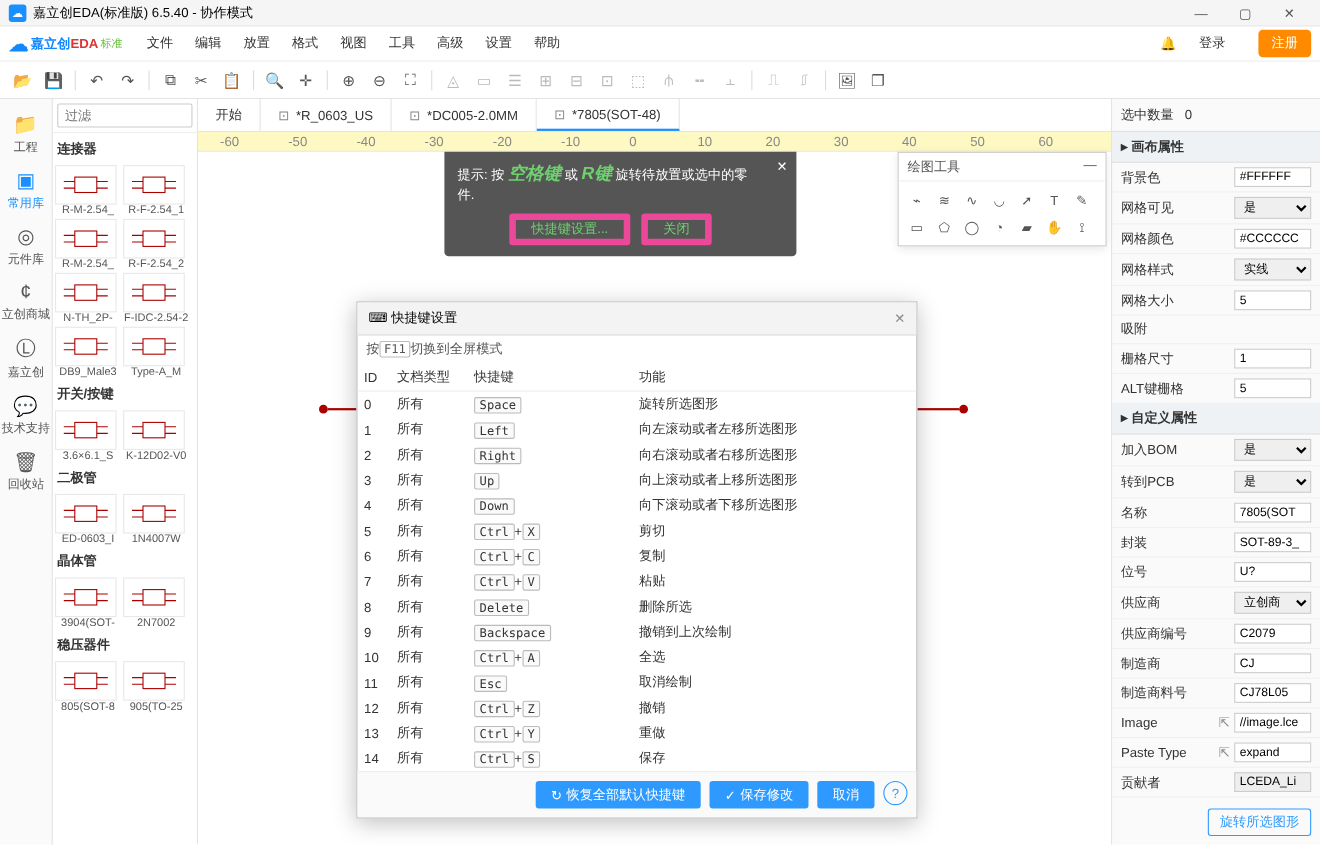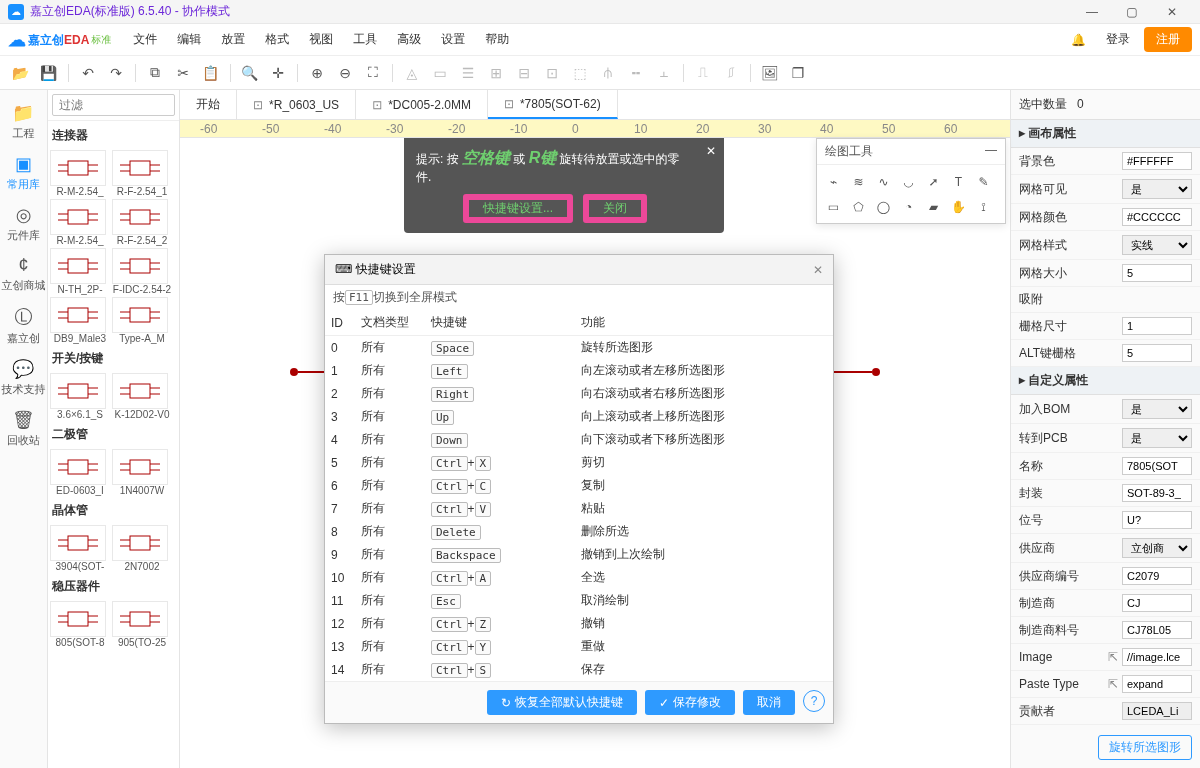--- a/index.html
+++ b/index.html
@@ -1,30 +1,30 @@
 <!DOCTYPE html>
 <html><head>
 <meta charset="utf-8">
 <style>
 *{box-sizing:border-box;margin:0;padding:0;font-family:"Microsoft YaHei",Arial,sans-serif;font-size:12px;}
 body{background:#fff;overflow:hidden;width:1200px;height:768px;}
 .titlebar{height:24px;background:#f5f5f5;display:flex;align-items:center;padding:0 8px;border-bottom:1px solid #e8e8e8;}
 .titlebar .app-icon{width:16px;height:16px;background:#1890ff;border-radius:3px;margin-right:6px;display:flex;align-items:center;justify-content:center;color:#fff;font-size:10px;}
-.titlebar .title-text{flex:1;color:#6d28d9;}
+.titlebar .title-text{flex:1;color:#000000;}
 .titlebar .win-btn{width:40px;height:24px;text-align:center;line-height:24px;color:#555;cursor:pointer;}
 .menubar{height:32px;display:flex;align-items:center;padding:0 8px;border-bottom:1px solid #eee;}
 .menubar .logo{display:flex;align-items:center;margin-right:12px;}
 .menubar .logo-cloud{color:#1288ff;font-size:18px;font-weight:bold;margin-right:2px;}
 .menubar .logo-text{color:#1288ff;font-weight:bold;font-size:14px;}
 .menubar .logo-text .red{color:#d33;}
 .menubar .logo-sub{color:#6abf40;font-size:10px;margin-left:2px;}
 .menubar .menu-item{padding:0 10px;color:#333;cursor:pointer;}
 .menubar .spacer{flex:1;}
 .menubar .right-item{padding:0 10px;color:#333;}
-.menubar .reg-btn{background:#ff8a00;color:#fff;padding:4px 12px;border-radius:4px;margin-left:4px;}
+.menubar .reg-btn{background:#ff8a00;color:#fff;padding:4px 12px;border-radius:4px;margin-left:20px;}
 .toolbar{height:34px;display:flex;align-items:center;padding:0 8px;border-bottom:1px solid #e4e4e4;gap:2px;}
 .toolbar .tb-btn{width:26px;height:26px;display:flex;align-items:center;justify-content:center;color:#555;cursor:pointer;font-size:14px;}
 .toolbar .tb-sep{width:1px;height:18px;background:#ddd;margin:0 4px;}
 .main{display:flex;height:678px;}
 .left-rail{width:48px;background:#fafafa;border-right:1px solid #e4e4e4;display:flex;flex-direction:column;align-items:center;padding-top:6px;}
 .left-rail .rail-item{width:44px;padding:6px 0;text-align:center;color:#555;font-size:11px;cursor:pointer;}
 .left-rail .rail-item.active{color:#1890ff;}
 .left-rail .rail-icon{font-size:18px;display:block;margin-bottom:2px;}
 .lib-panel{width:132px;border-right:1px solid #e4e4e4;overflow:hidden;display:flex;flex-direction:column;}
 .lib-filter{padding:4px;border-bottom:1px solid #eee;}
@@ -50,21 +50,21 @@
 .hint-banner .kw{color:#6fd06f;font-size:16px;font-style:italic;font-weight:bold;}
 .hint-banner .btns{margin-top:8px;display:flex;gap:10px;justify-content:center;}
 .hint-banner .hb-btn{border:6px solid #ec4899;color:#6fd06f;padding:0 14px;border-radius:3px;cursor:pointer;}
 .draw-tools{position:absolute;top:0;right:4px;width:190px;background:#fff;border:1px solid #ccc;box-shadow:0 2px 8px rgba(0,0,0,.1);}
 .draw-tools .dt-title{padding:4px 8px;font-size:11px;color:#555;border-bottom:1px solid #eee;display:flex;justify-content:space-between;}
 .draw-tools .dt-grid{display:flex;flex-wrap:wrap;padding:4px;}
 .draw-tools .dt-btn{width:25px;height:25px;display:flex;align-items:center;justify-content:center;color:#555;cursor:pointer;}
 .sch-wire{position:absolute;top:230px;left:110px;width:590px;height:8px;}
 .sch-wire .w-line{position:absolute;top:3px;left:8px;right:8px;height:2px;background:#a00;}
 .sch-wire .w-dot{position:absolute;top:0;width:8px;height:8px;border-radius:50%;background:#a00;}
-.dialog{position:absolute;top:116px;left:144px;width:510px;background:#fff;border:1px solid #bbb;box-shadow:0 4px 20px rgba(0,0,0,.25);}
+.dialog{position:absolute;top:136px;left:144px;width:510px;background:#fff;border:1px solid #bbb;box-shadow:0 4px 20px rgba(0,0,0,.25);}
 .dialog .dlg-title{background:#f3f3f3;padding:6px 10px;display:flex;align-items:center;justify-content:space-between;border-bottom:1px solid #ddd;}
 .dialog .dlg-hint{padding:4px 8px;color:#555;}
 .dialog .dlg-hint kbd{font-family:monospace;background:#fff;border:1px solid #bbb;padding:0 3px;border-radius:2px;}
 .dialog table{width:100%;border-collapse:collapse;}
 .dialog th{text-align:left;padding:4px 6px;color:#333;font-weight:normal;border-bottom:1px solid #eee;}
 .dialog td{padding:3px 6px;color:#333;}
 .dialog .sc-body{max-height:352px;overflow:hidden;position:relative;}
 .dialog kbd{font-family:monospace;background:#fafafa;border:1px solid #bbb;border-radius:2px;padding:0 4px;font-size:11px;}
 .dialog .dlg-footer{padding:8px;display:flex;justify-content:flex-end;gap:8px;background:#fafafa;border-top:1px solid #eee;}
 .dialog .dlg-btn{padding:4px 14px;border-radius:3px;cursor:pointer;background:#2e9aff;color:#fff;display:flex;align-items:center;gap:4px;}
@@ -374,21 +374,21 @@
         <div class="tab">
           <span class="dot">⊡</span>
           <span>*R_0603_US</span>
         </div>
         <div class="tab">
           <span class="dot">⊡</span>
           <span>*DC005-2.0MM</span>
         </div>
         <div class="tab active">
           <span class="dot">⊡</span>
-          <span>*7805(SOT-62)</span>
+          <span>*7805(SOT-48)</span>
         </div>
       </div>
     <div class="ruler-h" id="ruler">
         <span style="left: 20px;">-60</span>
         <span style="left: 82px;">-50</span>
         <span style="left: 144px;">-40</span>
         <span style="left: 206px;">-30</span>
         <span style="left: 268px;">-20</span>
         <span style="left: 330px;">-10</span>
         <span style="left: 392px;">0</span>

